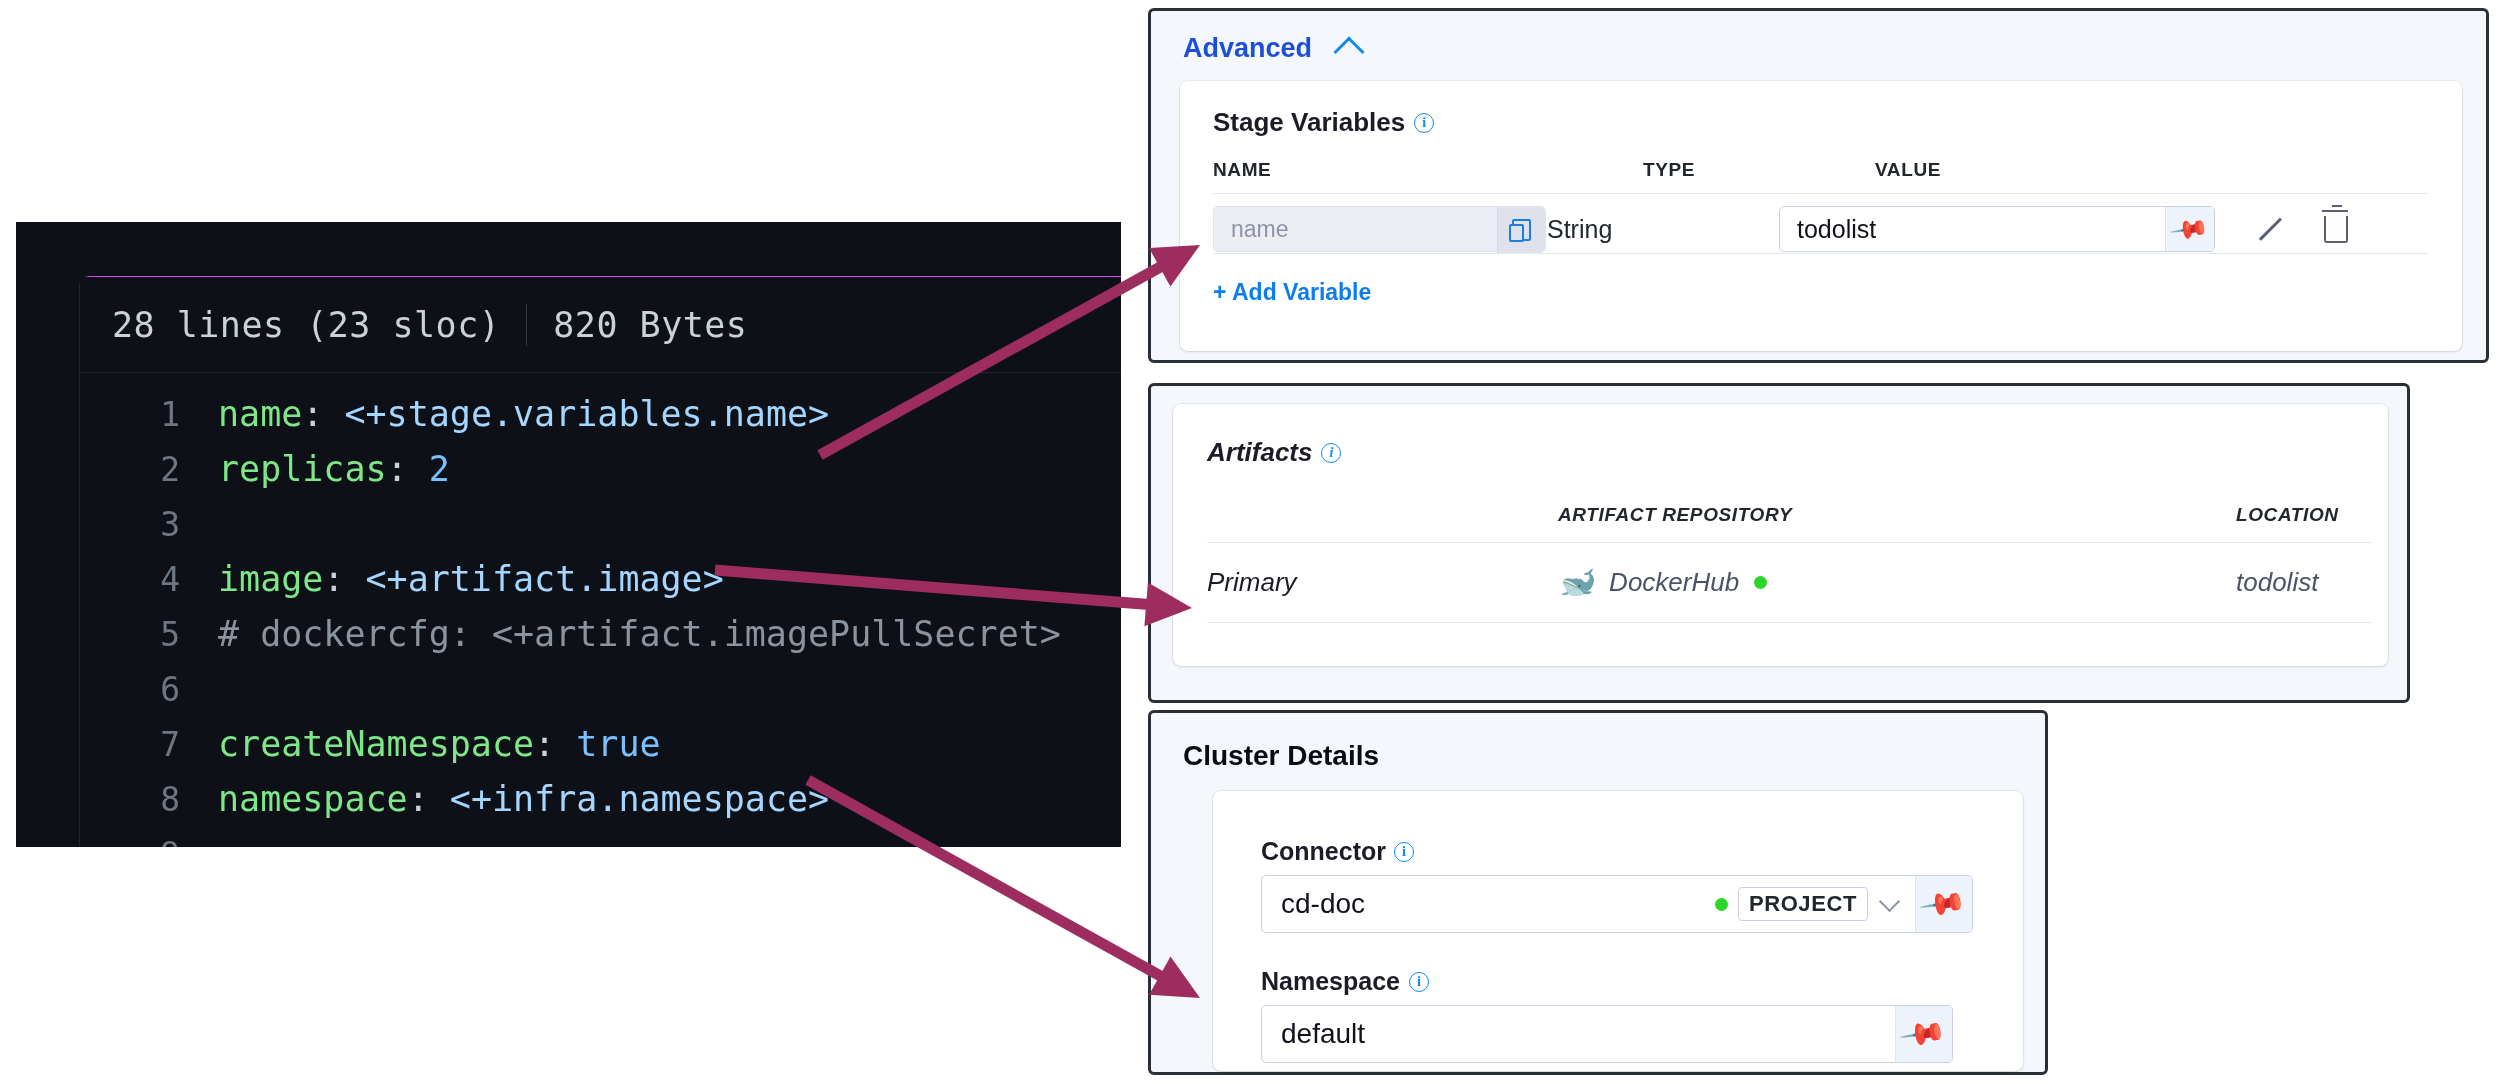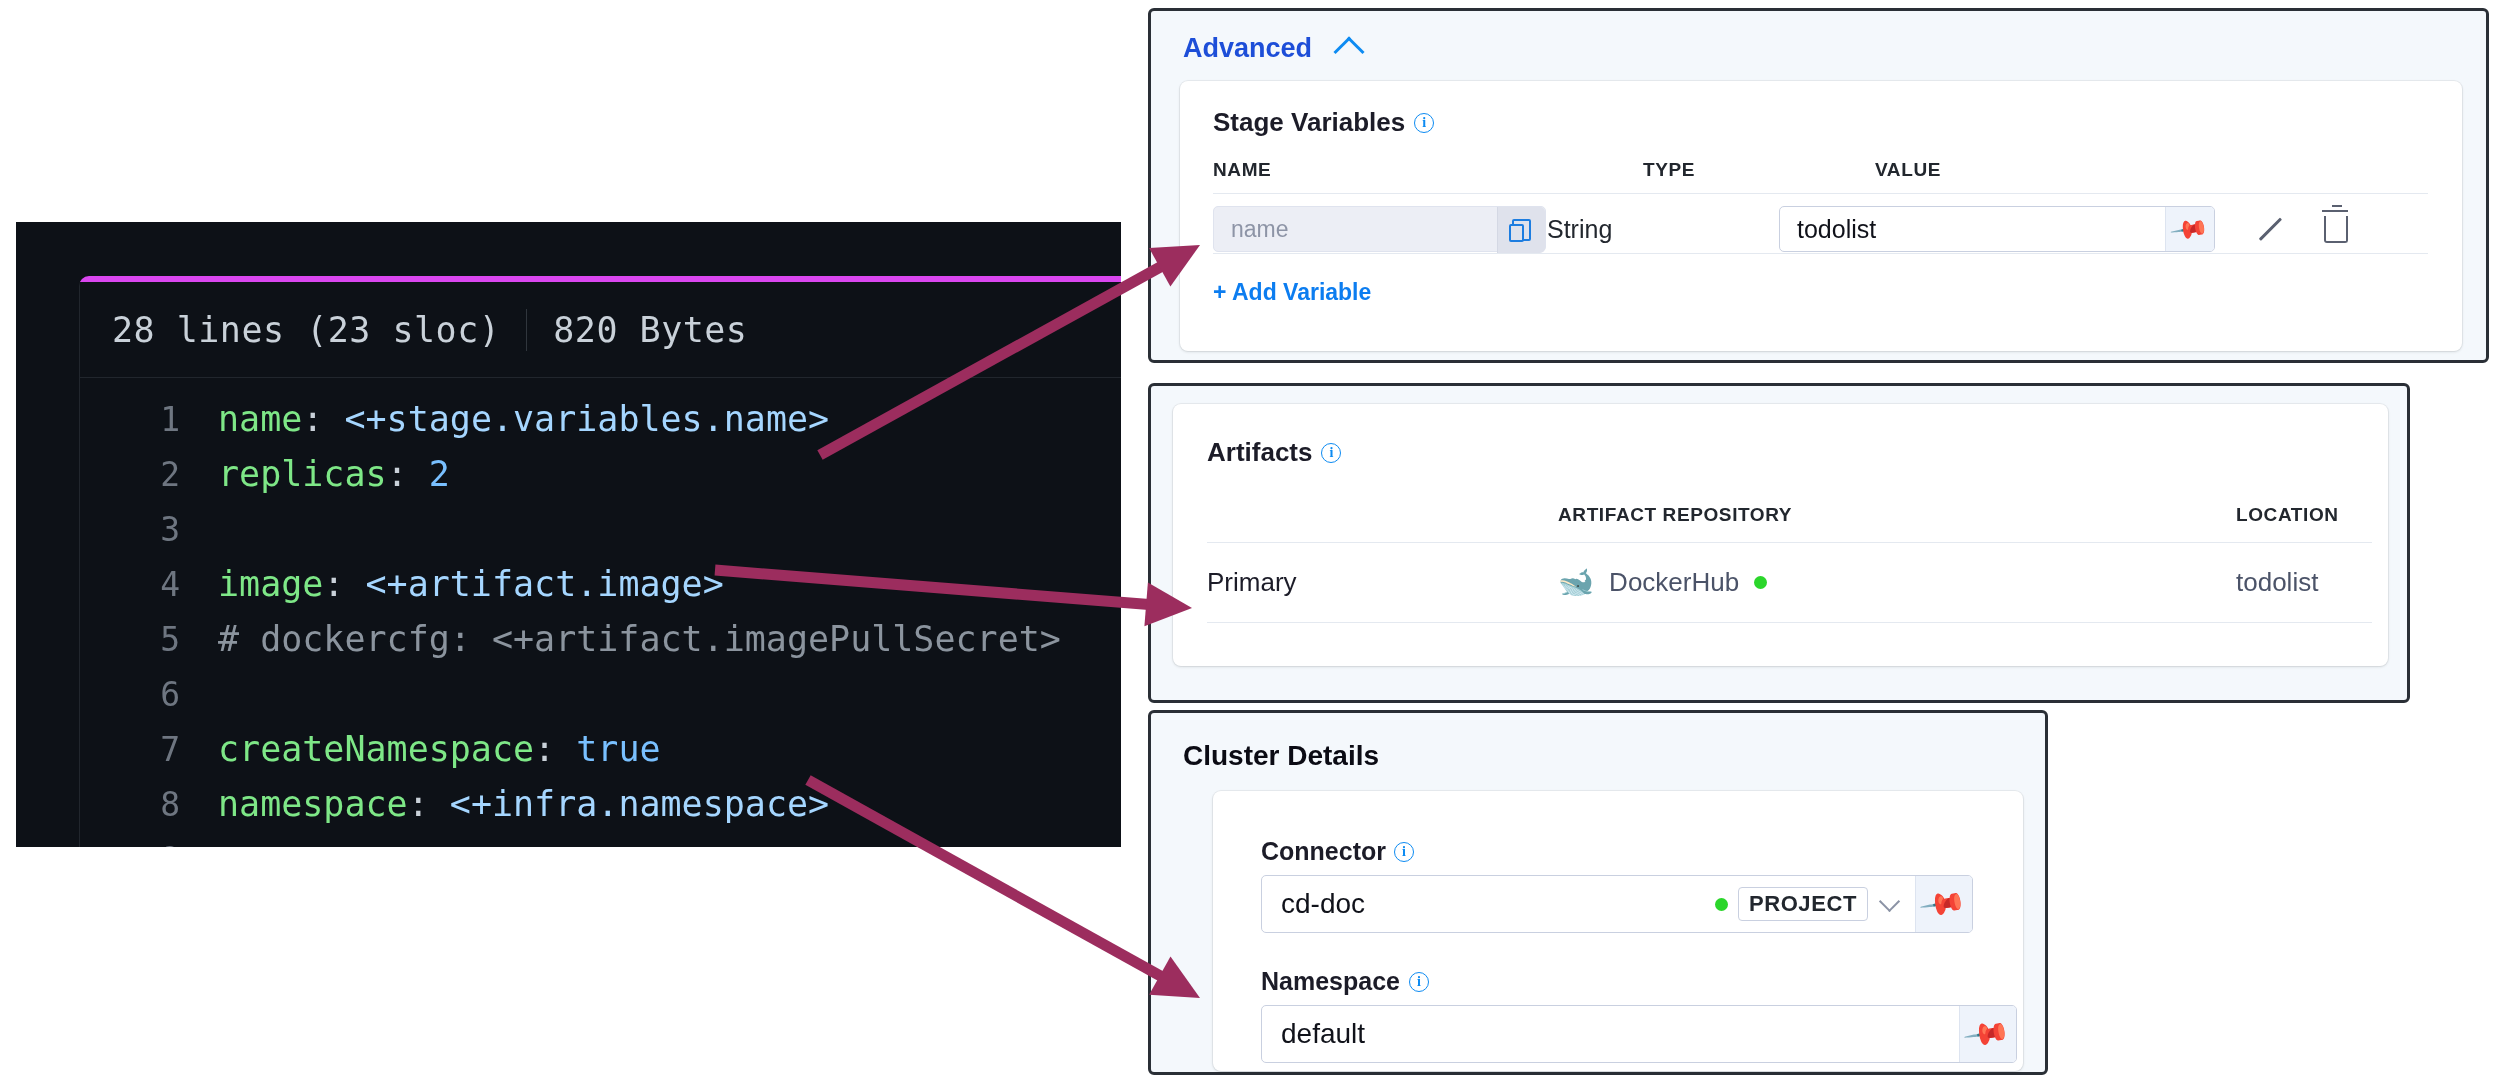--- a/index.html
+++ b/index.html
@@ -14,21 +14,21 @@
   #code-panel{
     position:absolute;left:16px;top:222px;width:1105px;height:625px;
     background:#0d1117;
     overflow:hidden;
   }
   #code-inner{
     position:absolute;left:63px;top:54px;right:0;bottom:0;
     background:#0d1117;
     border-top-left-radius:10px;
     border-left:1px solid #21262d;
-    border-top:6px solid #d946ef;
+    border-top:1px solid #d946ef;
   }
   #code-meta{
     height:95px;
     display:flex;align-items:center;
     padding-left:32px;
     background:#0d1117;
     border-bottom:1px solid #21262d;
     font-family:"DejaVu Sans Mono","Liberation Mono",monospace;
     font-size:35px;
     color:#c9d1d9;
@@ -143,21 +143,21 @@
     border-top:none;position:relative;
   }
   .trash-ic:before{content:"";position:absolute;left:-4px;top:-6px;width:26px;height:2.2px;background:#5a6070;}
   .trash-ic:after{content:"";position:absolute;left:6px;top:-11px;width:10px;height:2.2px;background:#5a6070;}
   #add-variable{
     position:absolute;left:33px;top:198px;
     font-size:23px;font-weight:bold;color:#0c7df0;cursor:pointer;
   }
 
   
-  #panel-artifacts{left:1148px;top:383px;width:1262px;height:320px;}
+  #panel-artifacts{left:1148px;top:383px;width:1262px;height:320px;font-style:italic;}
   #artifacts-inner{position:absolute;left:22px;top:18px;width:1215px;height:262px;}
   #af-title{position:absolute;left:34px;top:33px;}
   #af-head-repo{position:absolute;left:385px;top:100px;}
   #af-head-loc{position:absolute;left:1063px;top:100px;}
   #af-rule-top{position:absolute;left:34px;top:138px;width:1165px;}
   #af-rule-bottom{position:absolute;left:34px;top:218px;width:1165px;}
   #af-row{position:absolute;left:34px;top:138px;width:1165px;height:80px;display:flex;align-items:center;}
   #af-primary{width:351px;font-size:26px;color:#1c1c28;}
   #af-repo{display:flex;align-items:center;gap:15px;font-size:26px;color:#4b5368;width:678px;}
   .docker-ic{font-size:29px;color:#4a5178;line-height:1;}
@@ -179,21 +179,21 @@
     border:1px solid #c9d0e0;border-radius:4px;padding:3px 10px;
     font-size:22px;font-weight:bold;color:#22272e;letter-spacing:.6px;
     background:#fff;margin-right:10px;
   }
   .chev-down{
     width:13px;height:13px;border-right:2.6px solid #8b93a5;border-bottom:2.6px solid #8b93a5;
     transform:rotate(45deg);margin:-6px 18px 0 4px;
   }
   #cd-namespace-label{position:absolute;left:48px;top:176px;}
   #cd-namespace-field{
-    position:absolute;left:48px;top:214px;width:756px;height:58px;box-sizing:border-box;
+    position:absolute;left:48px;top:214px;width:692px;height:58px;box-sizing:border-box;
     background:#ffffff;border:1px solid #c9d0e0;border-radius:5px;
     display:flex;align-items:center;
   }
   #cd-namespace-value{font-size:28px;color:#10121a;padding-left:19px;flex:1;}
   .pin-slot-lg{
     width:56px;height:56px;background:#eef3fb;border-left:1px solid #dde4f0;
     border-radius:0 4px 4px 0;display:flex;align-items:center;justify-content:center;
   }
   .pin-ic-lg{color:#1a7ae0;font-size:30px;line-height:1;transform:rotate(36deg);}
   .field-label{font-size:25px;font-weight:bold;color:#1c1c28;display:flex;align-items:center;gap:9px;}

